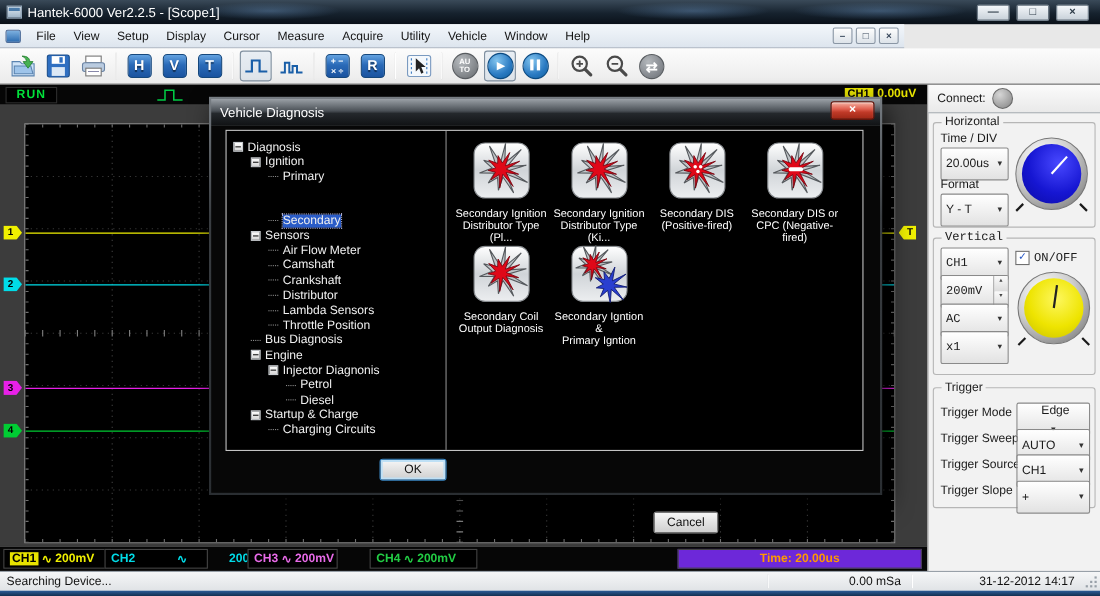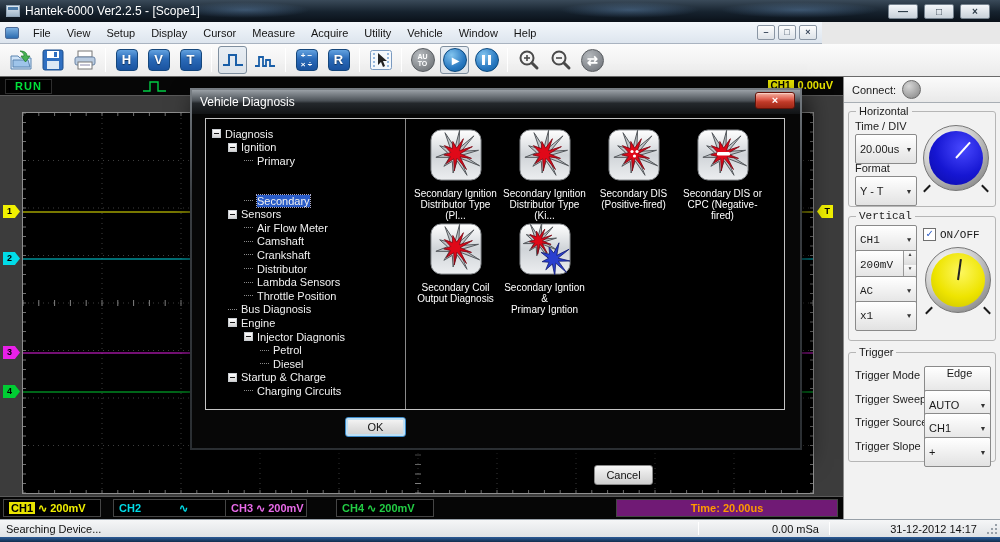--- a/index.html
+++ b/index.html
@@ -84,21 +84,21 @@
     clip-path:polygon(0 0,70% 0,100% 50%,70% 100%,0 100%); }
   .t-flag { position:absolute; left:817px; width:16px; height:13px; font-size:9px; font-weight:bold;
     color:#000; text-align:right; padding-right:3px; line-height:13px;
     clip-path:polygon(30% 0,100% 0,100% 100%,30% 100%,0 50%); }
   .chanbar { position:absolute; left:0; top:419px; width:843px; height:23px; background:#060606;
     border-top:1px solid #5a5a5a; }
   .ch-box { position:absolute; top:2px; height:18px; border:1px solid #454545; background:#000;
     display:flex; align-items:center; gap:3px; padding:0 5px; font-size:11px; font-weight:bold; }
   .ch-label.active { background:#e8e400; color:#000; padding:0 2px; }
   .time-box { position:absolute; top:2px; left:616px; width:222px; height:18px; border:1px solid #454545;
-    background:#701a75; font-size:11px; font-weight:bold; text-align:center; line-height:16px; }
+    background:#6d28d9; font-size:11px; font-weight:bold; text-align:center; line-height:16px; }
 
   
   .right-panel { position:absolute; left:843px; top:77px; width:157px; height:442px;
     background:#f2f2f2; border-left:1px solid #8a8a8a; font-size:11px; color:#1a1a1a; }
   .connect-row { position:absolute; left:0; top:0; width:156px; height:26px;
     border-bottom:1px solid #a8aeb4; background:linear-gradient(#fbfbfb,#e9e9e9);
     display:flex; align-items:center; padding-left:8px; }
   .connect-knob { width:19px; height:19px; border-radius:50%; margin-left:6px; border:1px solid #6a6a6a;
     background:radial-gradient(circle at 35% 30%, #d6d6d6, #9c9c9c 70%, #7c7c7c); }
   .group { position:absolute; left:4px; width:148px; border:1px solid #b6b6b6; border-radius:3px; }
@@ -638,21 +638,21 @@
         <div class="ch-flag" style="background: rgb(0, 204, 51); top: 289px;">4</div>
         <div class="t-flag" style="background: rgb(240, 240, 0); top: 109px;">T</div>
       </div>
     <div class="chanbar">
       <div class="time-box" style="color: rgb(255, 153, 0);">Time: 20.00us</div>
     <div class="ch-box" style="left: 3px; width: 98px; color: rgb(240, 240, 0);">
           <span class="ch-label active">CH1</span>
           <span>∿</span>
           <span>200mV</span>
         </div>
-        <div class="ch-box" style="left: 113px; width: 116px; color: rgb(0, 220, 232); gap: 38px;">
+        <div class="ch-box" style="left: 95px; width: 94px; color: rgb(0, 220, 232); gap: 38px;">
           <span class="ch-label">CH2</span>
           <span>∿</span>
           <span>200mV</span>
         </div>
         <div class="ch-box" style="left: 225px; width: 82px; color: rgb(232, 106, 232);">
           <span class="ch-label">CH3</span>
           <span>∿</span>
           <span>200mV</span>
         </div>
         <div class="ch-box" style="left: 336px; width: 98px; color: rgb(34, 204, 68);">

